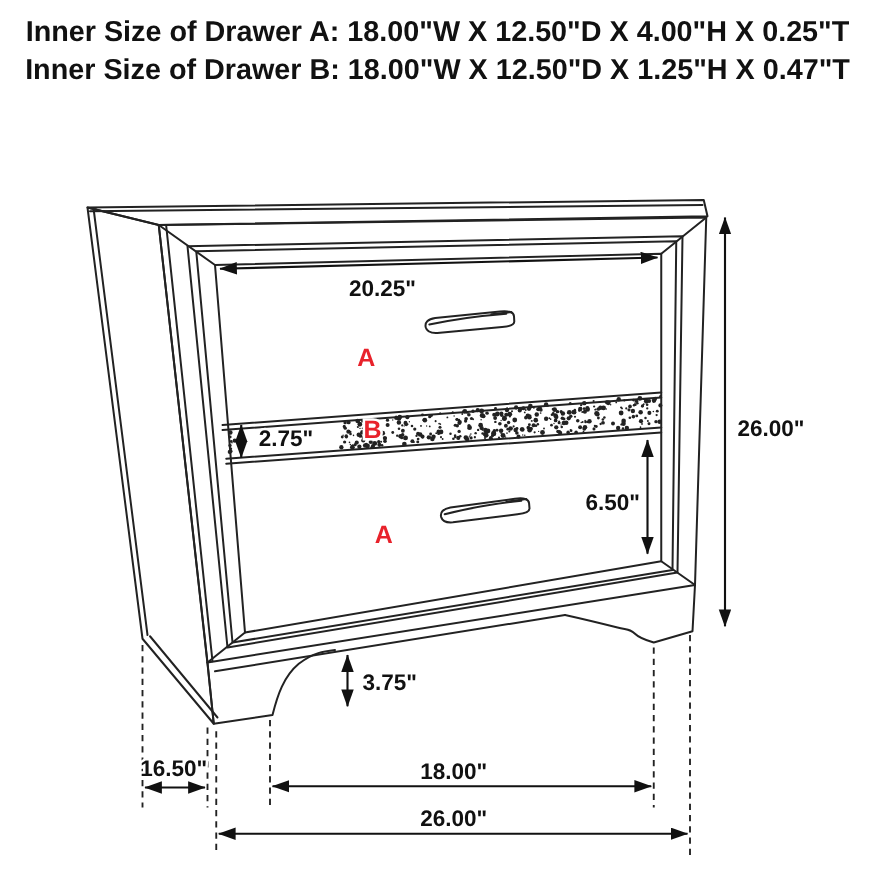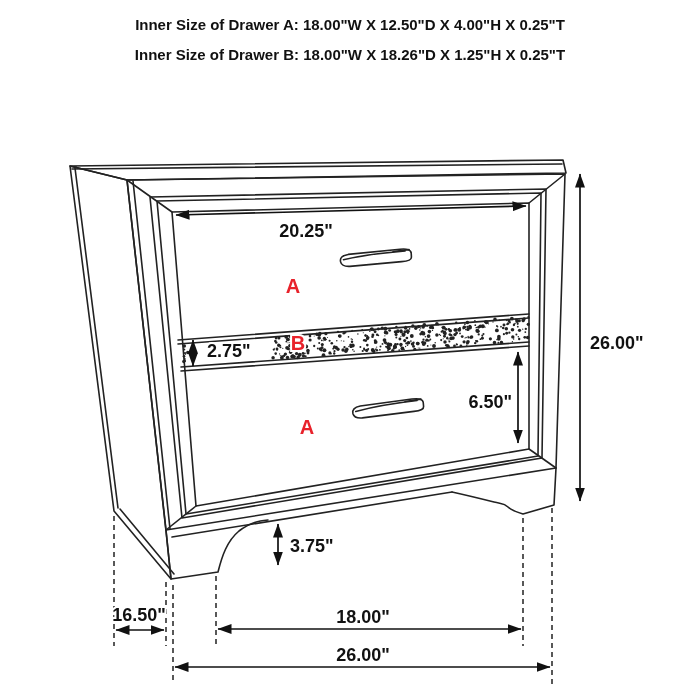--- a/index.html
+++ b/index.html
@@ -1,35 +1,35 @@
 <!DOCTYPE html>
 <html><head>
 <meta charset="utf-8">
 <style>
   html,body{margin:0;padding:0;background:#ffffff;}
   .stage{position:relative;width:700px;height:700px;background:#fff;overflow:hidden;
          font-family:"Liberation Sans",sans-serif;}
   .hdr{position:absolute;top:10px;left:0;width:700px;text-align:center;
-       color:#111;font-weight:bold;font-size:15px;line-height:30px;letter-spacing:0px;}
+       color:#111;font-weight:bold;font-size:23px;line-height:30px;letter-spacing:0px;}
   svg{position:absolute;left:0;top:0;}
   .ln{stroke:#222;fill:none;stroke-width:1.6;stroke-linejoin:round;stroke-linecap:round;}
   .dimln{stroke:#111;fill:none;stroke-width:1.7;}
   .dash{stroke:#222;fill:none;stroke-width:1.5;stroke-dasharray:5 4;}
   text{font-family:"Liberation Sans",sans-serif;font-weight:bold;}
   .dim-text{font-size:18px;fill:#111;paint-order:stroke;stroke:#ffffff;stroke-width:4px;}
   .red-label{font-size:20px;paint-order:stroke;stroke:#ffffff;stroke-width:4px;}
 </style>
 </head>
 <body>
 
 <div class="stage">
 
   <div class="hdr">
     <div>Inner Size of Drawer A: 18.00"W X 12.50"D X 4.00"H X 0.25"T</div>
-    <div>Inner Size of Drawer B: 18.00"W X 18.26"D X 1.25"H X 0.25"T</div>
+    <div>Inner Size of Drawer B: 18.00"W X 12.50"D X 1.25"H X 0.47"T</div>
   </div>
 
   <svg width="700" height="700" viewBox="0 0 700 700">
     <defs>
       <marker id="ahE" markerUnits="userSpaceOnUse" markerWidth="16" markerHeight="12" refX="13.5" refY="5" orient="auto">
         <path d="M0,0 L14,5 L0,10 Z" fill="#111"></path>
       </marker>
       <marker id="ahS" markerUnits="userSpaceOnUse" markerWidth="16" markerHeight="12" refX="13.5" refY="5" orient="auto-start-reverse">
         <path d="M0,0 L14,5 L0,10 Z" fill="#111"></path>
       </marker>

